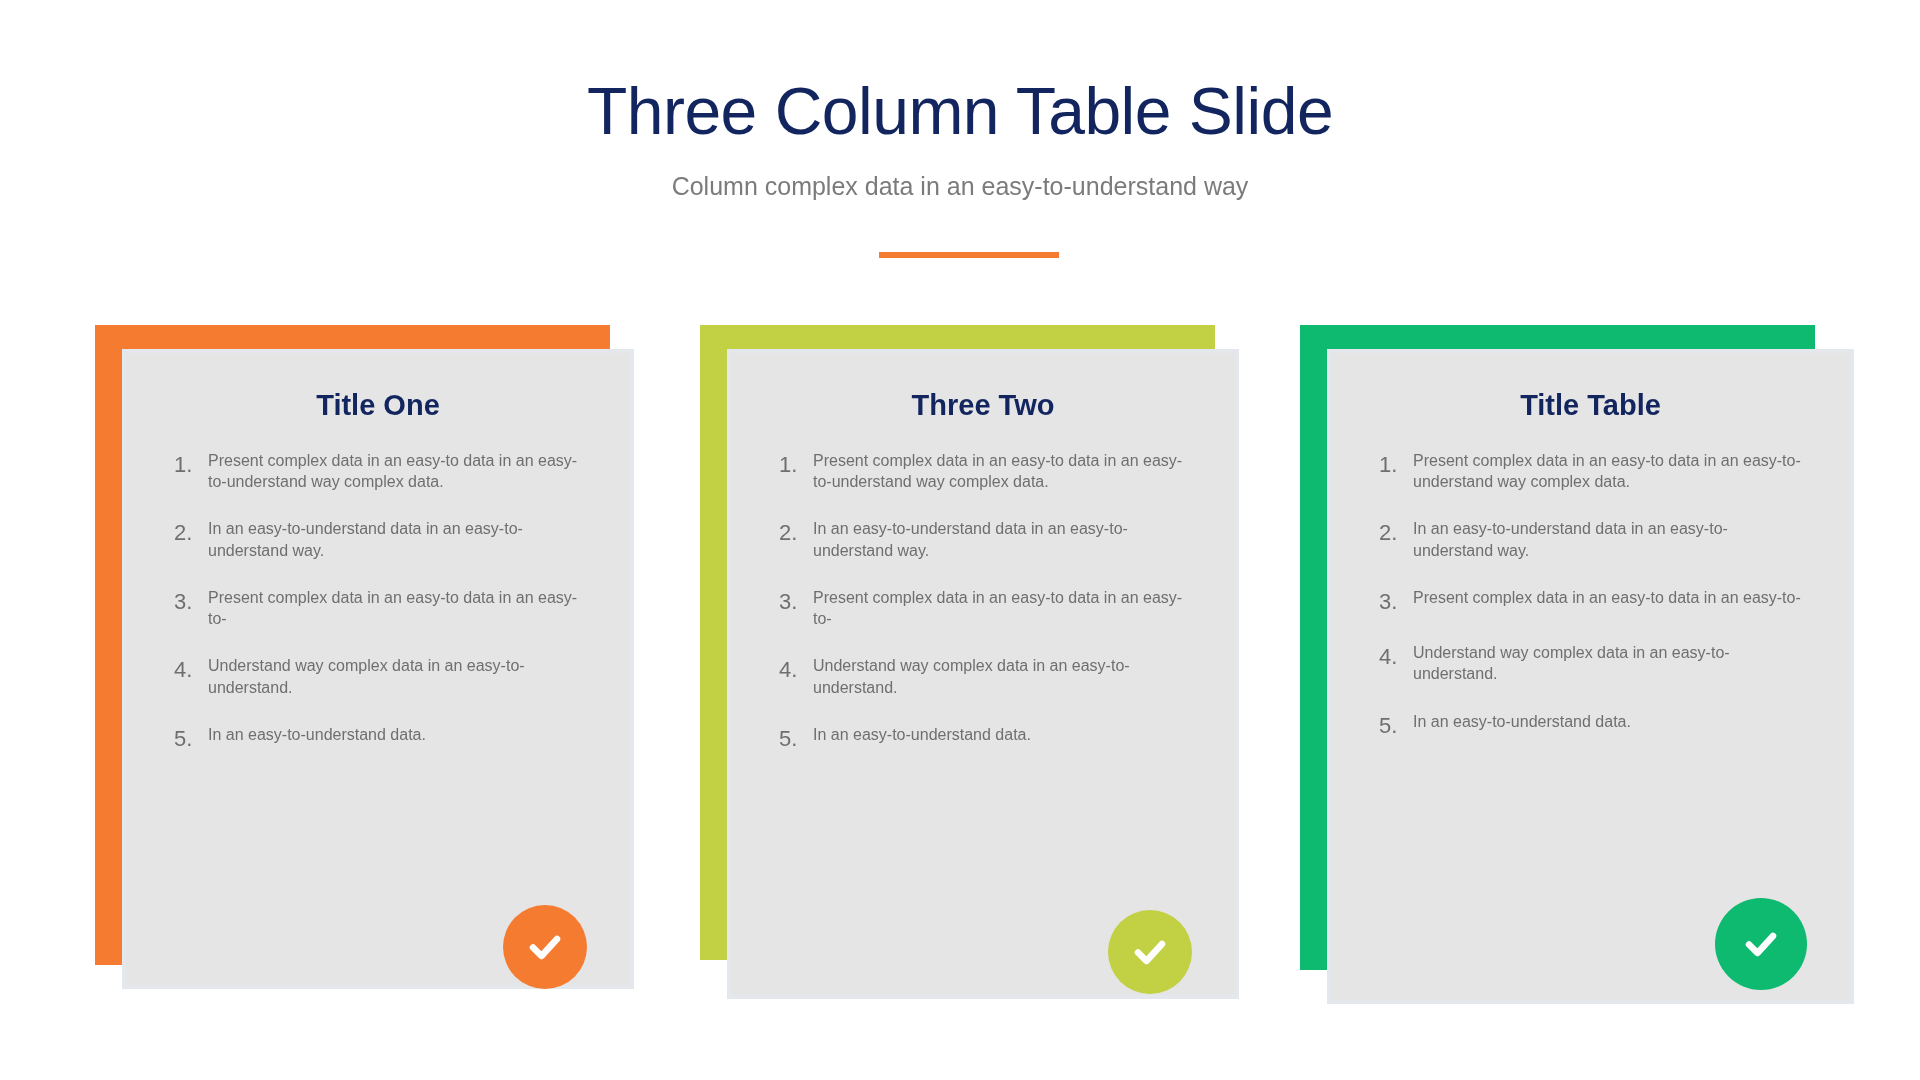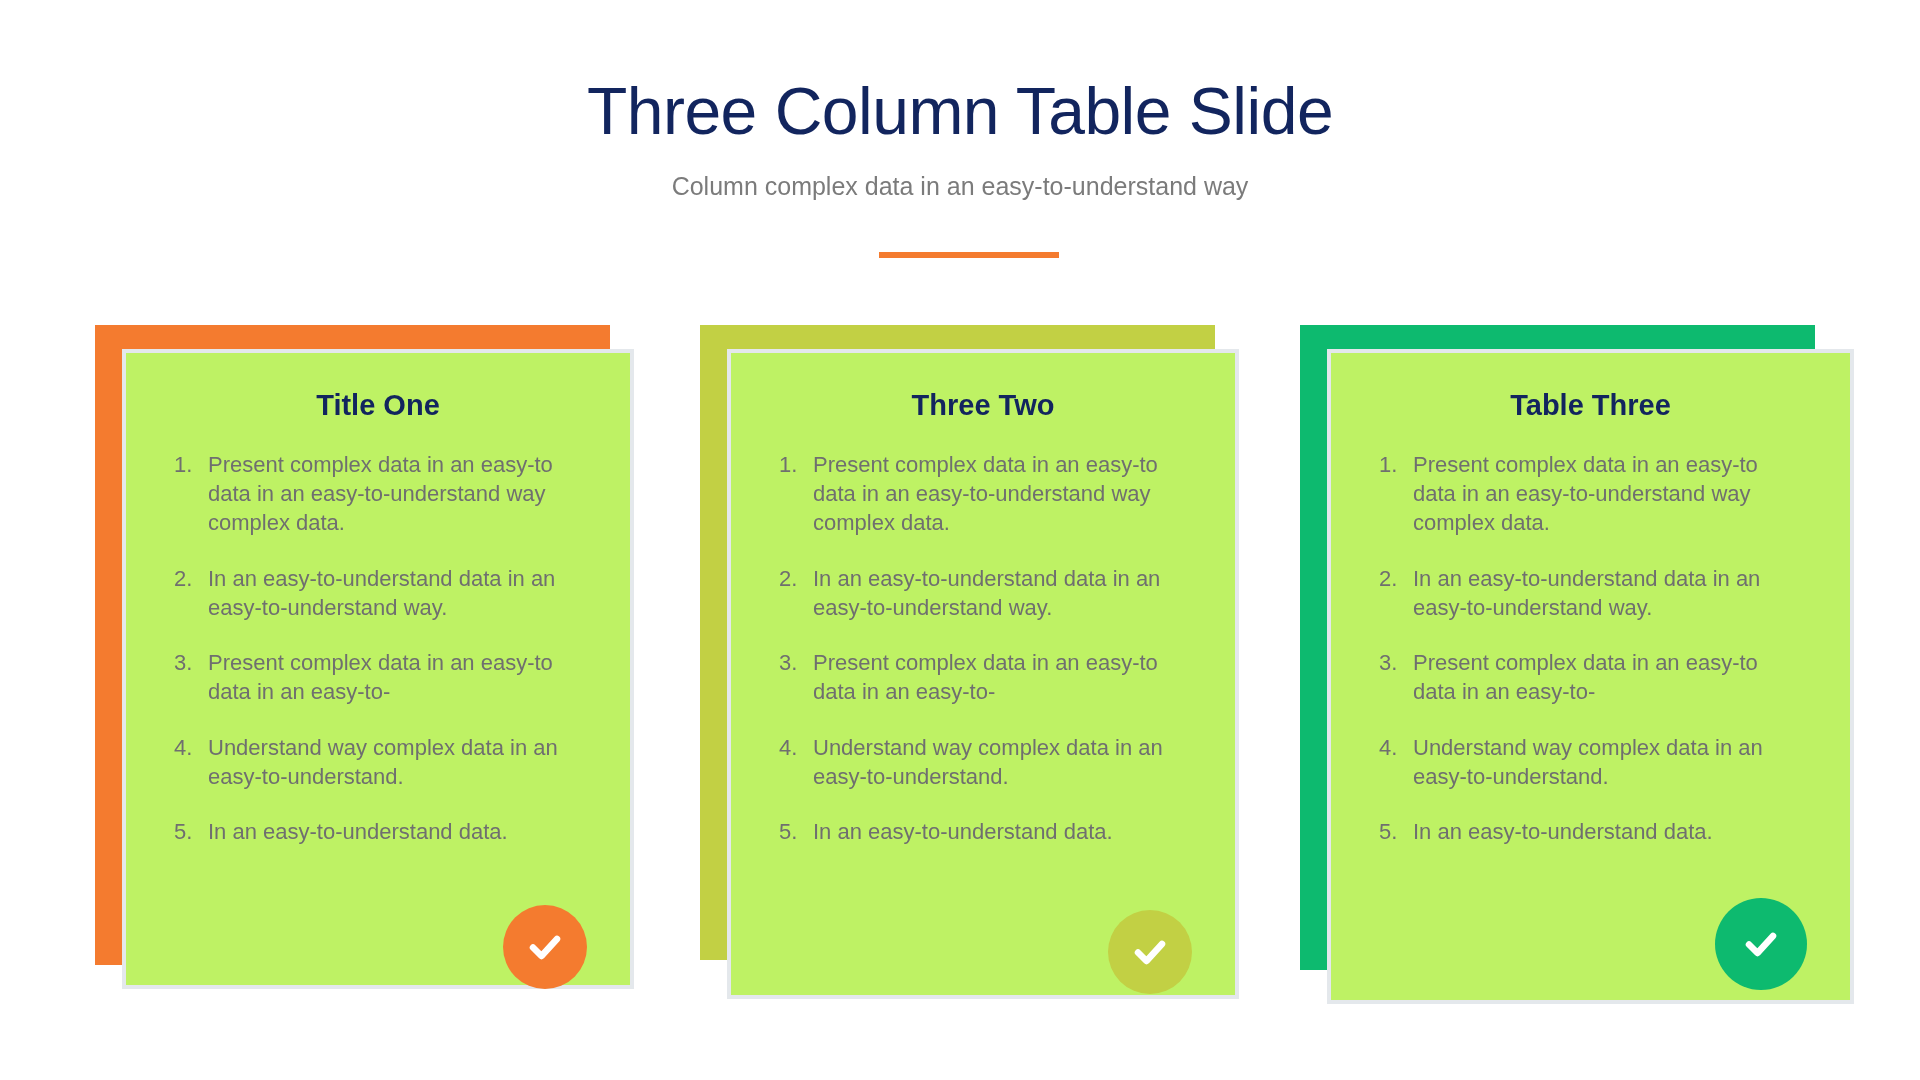--- a/index.html
+++ b/index.html
@@ -80,21 +80,21 @@
     top: 0;
     width: 515px;
     height: 640px;
   }
   .card {
     position: absolute;
     left: 27px;
     top: 24px;
     width: 512px;
     height: 640px;
-    background: #bef264;
+    background: #e5e5e5;
     border: 4px solid #e4e8ec;
     box-sizing: border-box;
   }
   .card-unit.c2 .accent-block { height: 645px; }
   .card-unit.c2 .card { height: 655px; width: 527px; }
   .card-unit.c1 .card { height: 650px; }
   .card-unit.c1 .accent-block { height: 635px; }
 
   .card-title {
     margin: 0;
@@ -118,21 +118,21 @@
   }
   .list-num {
     flex: 0 0 auto;
     width: 34px;
     font-size: 22px;
     color: #6f6f6f;
     line-height: 1.33;
   }
   .list-text {
     flex: 1 1 auto;
-    font-size: 22px;
+    font-size: 16px;
     color: #6f6f6f;
     line-height: 1.33;
   }
 
   
   .badge {
     position: absolute;
     width: 84px;
     height: 84px;
     border-radius: 50%;
@@ -220,21 +220,21 @@
         </div>
         <div class="badge" style="background: rgb(194, 208, 68);">
           <svg width="46" height="46" viewBox="0 0 46 46">
             <path d="M11 23.5 L19.5 32 L35 15" fill="none" stroke="#ffffff" stroke-width="6.5" stroke-linecap="round" stroke-linejoin="round"></path>
           </svg>
         </div>
       </div>
       <div class="card-unit c2">
         <div class="accent-block" style="background: rgb(13, 186, 111);"></div>
         <div class="card">
-          <div class="card-title">Table Three</div>
+          <div class="card-title">Title Table</div>
           <ul class="list">
             <li class="list-item">
               <span class="list-num">1.</span>
               <span class="list-text">Present complex data in an easy-to data in an easy-to-understand way complex data.</span>
             </li>
             <li class="list-item">
               <span class="list-num">2.</span>
               <span class="list-text">In an easy-to-understand data in an easy-to-understand way.</span>
             </li>
             <li class="list-item">

